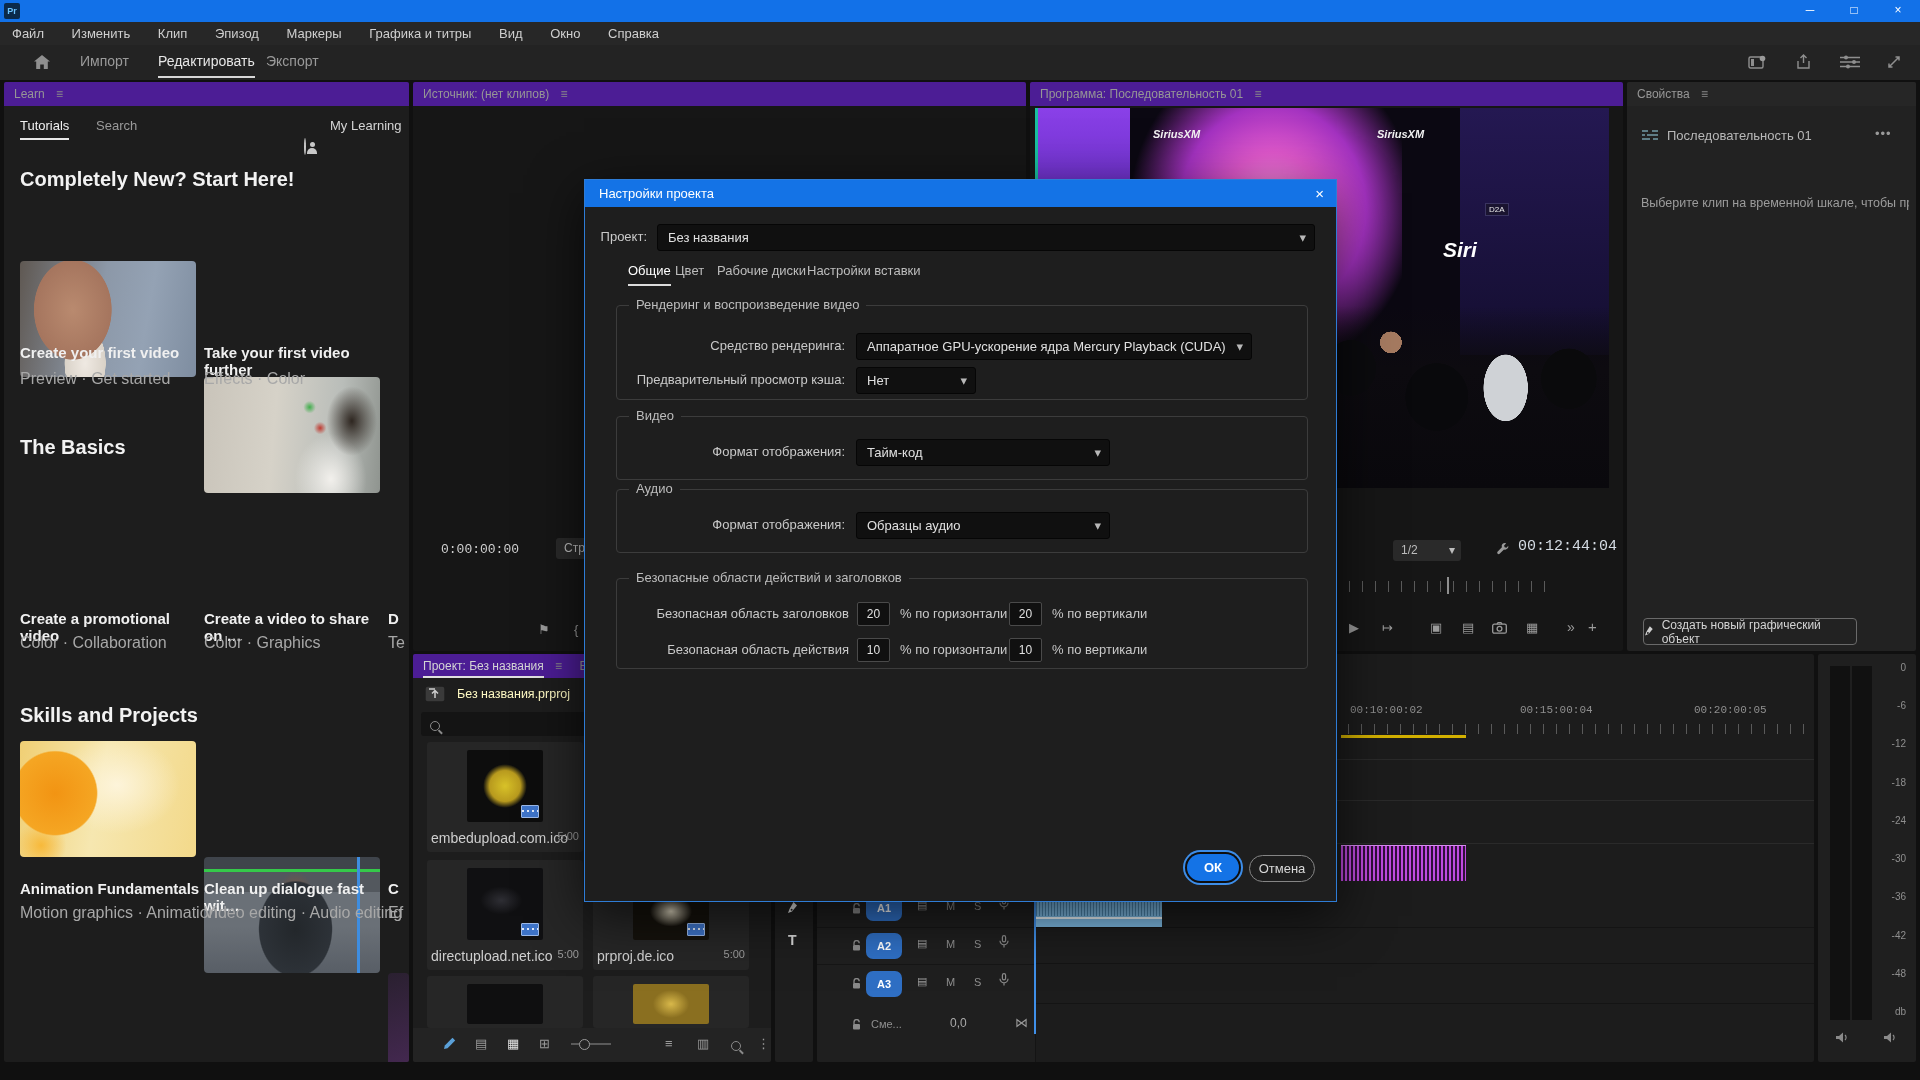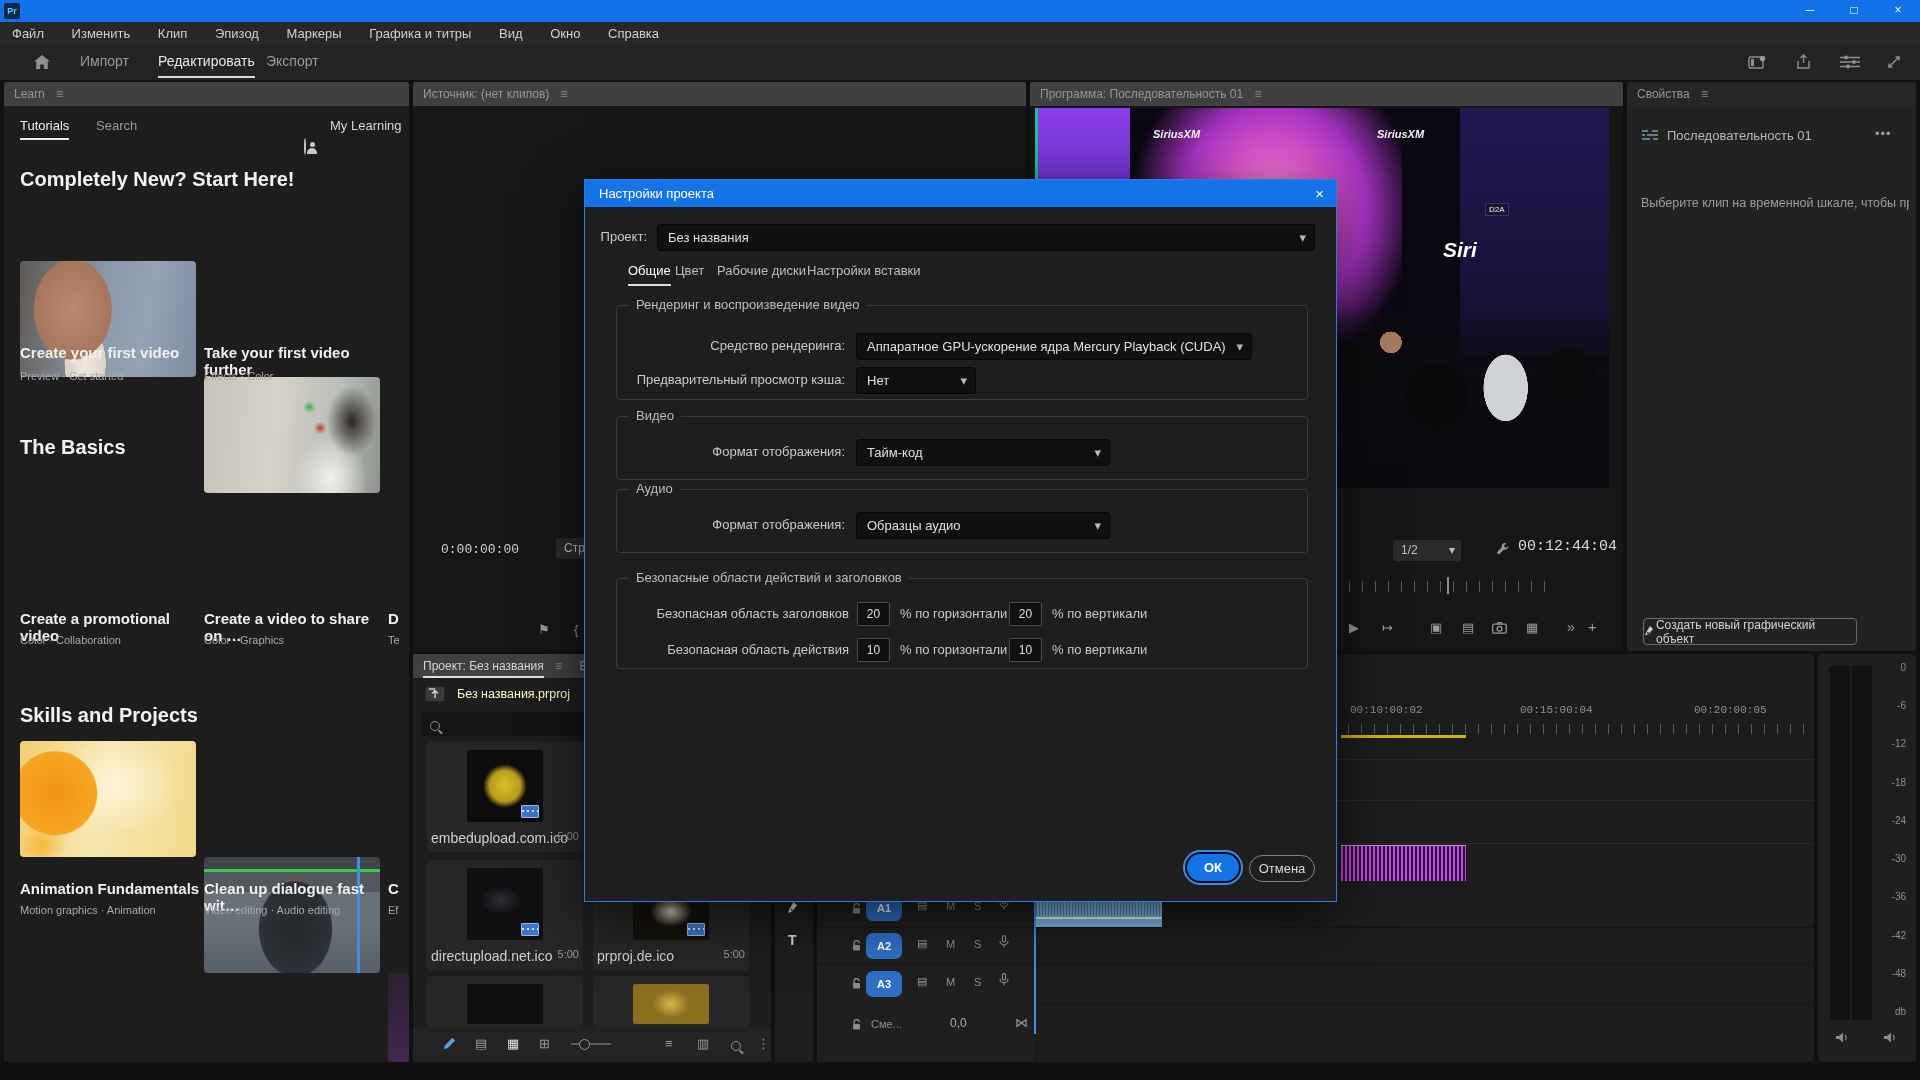--- a/index.html
+++ b/index.html
@@ -1,40 +1,40 @@
 <!DOCTYPE html>
 <html><head>
 <meta charset="utf-8">
 <style>
   html,body{margin:0;padding:0;background:#000;}
   #app{position:relative;width:1920px;height:1080px;background:#101010;overflow:hidden;
        font-family:"Liberation Sans",sans-serif;color:#c8c8c8;font-size:13px;}
   .a{position:absolute;}
   .panel{position:absolute;background:#1d1d1d;border-radius:2px;overflow:hidden;}
-  .phead{height:24px;line-height:24px;padding:0 10px;color:#969696;font-size:12px;background:#404040;white-space:nowrap;}
+  .phead{height:24px;line-height:24px;padding:0 10px;color:#969696;font-size:12px;background:#4c1d95;white-space:nowrap;}
   .g{display:inline-block;color:#9a9a9a;}
   .ham{margin-left:8px;color:#8a8a8a;}
   
   .titlebar{left:0;top:0;width:1920px;height:22px;background:#1271e8;color:#fff;font-size:12px;line-height:22px;}
   .prbadge{position:absolute;left:4px;top:3px;width:16px;height:16px;background:#0b2a4a;color:#6cc4ff;
            font-size:9px;font-weight:bold;text-align:center;line-height:16px;border-radius:2px;}
   .winbtn{position:absolute;top:0;width:44px;height:22px;text-align:center;color:#fff;font-size:12px;line-height:20px;}
   .menubar{left:0;top:22px;width:1920px;height:23px;background:#272727;line-height:23px;}
   .menubar span{margin:0 12px;color:#cfcfcf;font-size:13px;}
   .appheader{left:0;top:45px;width:1920px;height:35px;background:#232323;}
   .htab{position:absolute;top:8px;color:#9a9a9a;font-size:14px;}
   .htab.active{color:#e6e6e6;border-bottom:2px solid #d8d8d8;padding-bottom:7px;}
   .doccenter{position:absolute;left:0;top:9px;width:1920px;text-align:center;color:#9a9a9a;font-size:13px;}
   
   .ltab{font-size:13px;color:#9a9a9a;}
   .ltab.active{color:#f0f0f0;border-bottom:2px solid #e8e8e8;padding-bottom:5px;}
   .lhead{font-size:20px;font-weight:bold;color:#f2f2f2;}
   .card-img{width:176px;height:116px;border-radius:4px;position:relative;overflow:hidden;}
   .card-title{font-size:15px;font-weight:bold;color:#f0f0f0;width:180px;}
-  .card-meta{font-size:11px;color:#a8a8a8;}
+  .card-meta{font-size:16px;color:#a8a8a8;}
   .avatar{width:17px;height:17px;border:1.5px solid #c8c8c8;border-radius:50%;position:relative;}
   .avatar:before{content:"";position:absolute;left:4.5px;top:2.5px;width:5px;height:5px;border-radius:50%;background:#c8c8c8;}
   .avatar:after{content:"";position:absolute;left:2px;top:9px;width:10px;height:6px;border-radius:5px 5px 0 0;background:#c8c8c8;}
   .img-coffee{background:radial-gradient(70px 90px at 30% 42%,#b98a6f 0%,#a5755e 55%,rgba(0,0,0,0) 56%),radial-gradient(34px 60px at 37% 88%,#efe9e2 0%,#d9d2c8 60%,rgba(0,0,0,0) 61%),radial-gradient(30px 28px at 29% 18%,#3a2d28 0%,rgba(0,0,0,0) 70%),linear-gradient(100deg,#5f5852 0%,#8c98a8 45%,#94a2b4 70%,#7e8da0 100%);}
   .img-laugh{background:radial-gradient(42px 58px at 84% 38%,#2e2620 0%,rgba(0,0,0,0) 60%),radial-gradient(55px 70px at 72% 88%,#f2f0ec 0%,rgba(0,0,0,0) 65%),radial-gradient(9px 9px at 60% 26%,#3fae4a 0%,rgba(0,0,0,0) 70%),radial-gradient(9px 9px at 66% 44%,#c03a30 0%,rgba(0,0,0,0) 70%),linear-gradient(95deg,#c9c4ba 0%,#d6d2c8 40%,#b9bdb9 75%,#8f948f 100%);}
   .img-orange{background:radial-gradient(75px 75px at 20% 45%,#f29413 0%,#f5a623 55%,rgba(0,0,0,0) 57%),radial-gradient(42px 42px at 12% 90%,#f7b93a 0%,rgba(0,0,0,0) 60%),radial-gradient(90px 70px at 55% 38%,#fdf4da 0%,rgba(0,0,0,0) 70%),linear-gradient(100deg,#f0cf74 0%,#f6e7b0 45%,#f3d98a 100%);}
   .img-plaid{background:linear-gradient(90deg,rgba(0,0,0,0) 0 87%,#3e8de0 87% 88.5%,rgba(0,0,0,0) 88.5%),radial-gradient(60px 78px at 52% 62%,#23272b 0%,#2d3238 60%,rgba(0,0,0,0) 62%),radial-gradient(26px 30px at 52% 30%,#7a5642 0%,rgba(0,0,0,0) 65%),linear-gradient(#3f444b 0 10%,#35c94a 10% 13%,#53585e 13% 30%,#6a7077 30% 60%,#585e66 100%);}
   .img-sliver1{background:linear-gradient(160deg,#2a2030,#4a2a58);width:21px;}
   
   .mono{font-family:Liberation Mono, monospace;}
@@ -267,21 +267,21 @@
     <span class="a" style="left:14px;top:46px">
       <svg width="18" height="14" viewBox="0 0 18 14">
           <g stroke="#5f7d86" stroke-width="2">
             <path d="M1 3h6M11 3h6M1 7h3M6 7h11M1 11h8M12 11h5"></path>
           </g>
         </svg>
     </span>
     <span class="a" style="left:40px;top:46px;color:#b8b8b8;font-size:13px">Последовательность 01</span>
     <span class="a" style="left:248px;top:44px;color:#9a9a9a;letter-spacing:1px">•••</span>
     <div class="a" style="left:14px;top:114px;width:268px;color:#9c9c9c;font-size:12.5px;white-space:nowrap;overflow:hidden">Выберите клип на временной шкале, чтобы прос...</div>
-    <div class="a" style="left:16px;top:536px;width:212px;height:25px;border:1px solid #6a6a6a;border-radius:4px;display:flex;align-items:center;justify-content:center;gap:0">
+    <div class="a" style="left:16px;top:536px;width:212px;height:25px;border:1px solid #6a6a6a;border-radius:4px;display:flex;align-items:center;justify-content:center;gap:6px">
       <svg width="12" height="12" viewBox="0 0 12 12">
           <path d="M6 0l3 3-4.2 5L1 9.6 2.4 6Z" fill="#cfcfcf"></path>
           <circle cx="4" cy="7" r="1" fill="#222"></circle>
         </svg>
       <span style="font-size:12px;color:#d4d4d4">Создать новый графический объект</span>
     </div>
   </div>
 
   <div class="panel" style="left:413px;top:654px;width:358px;height:408px">
     <div class="phead">

